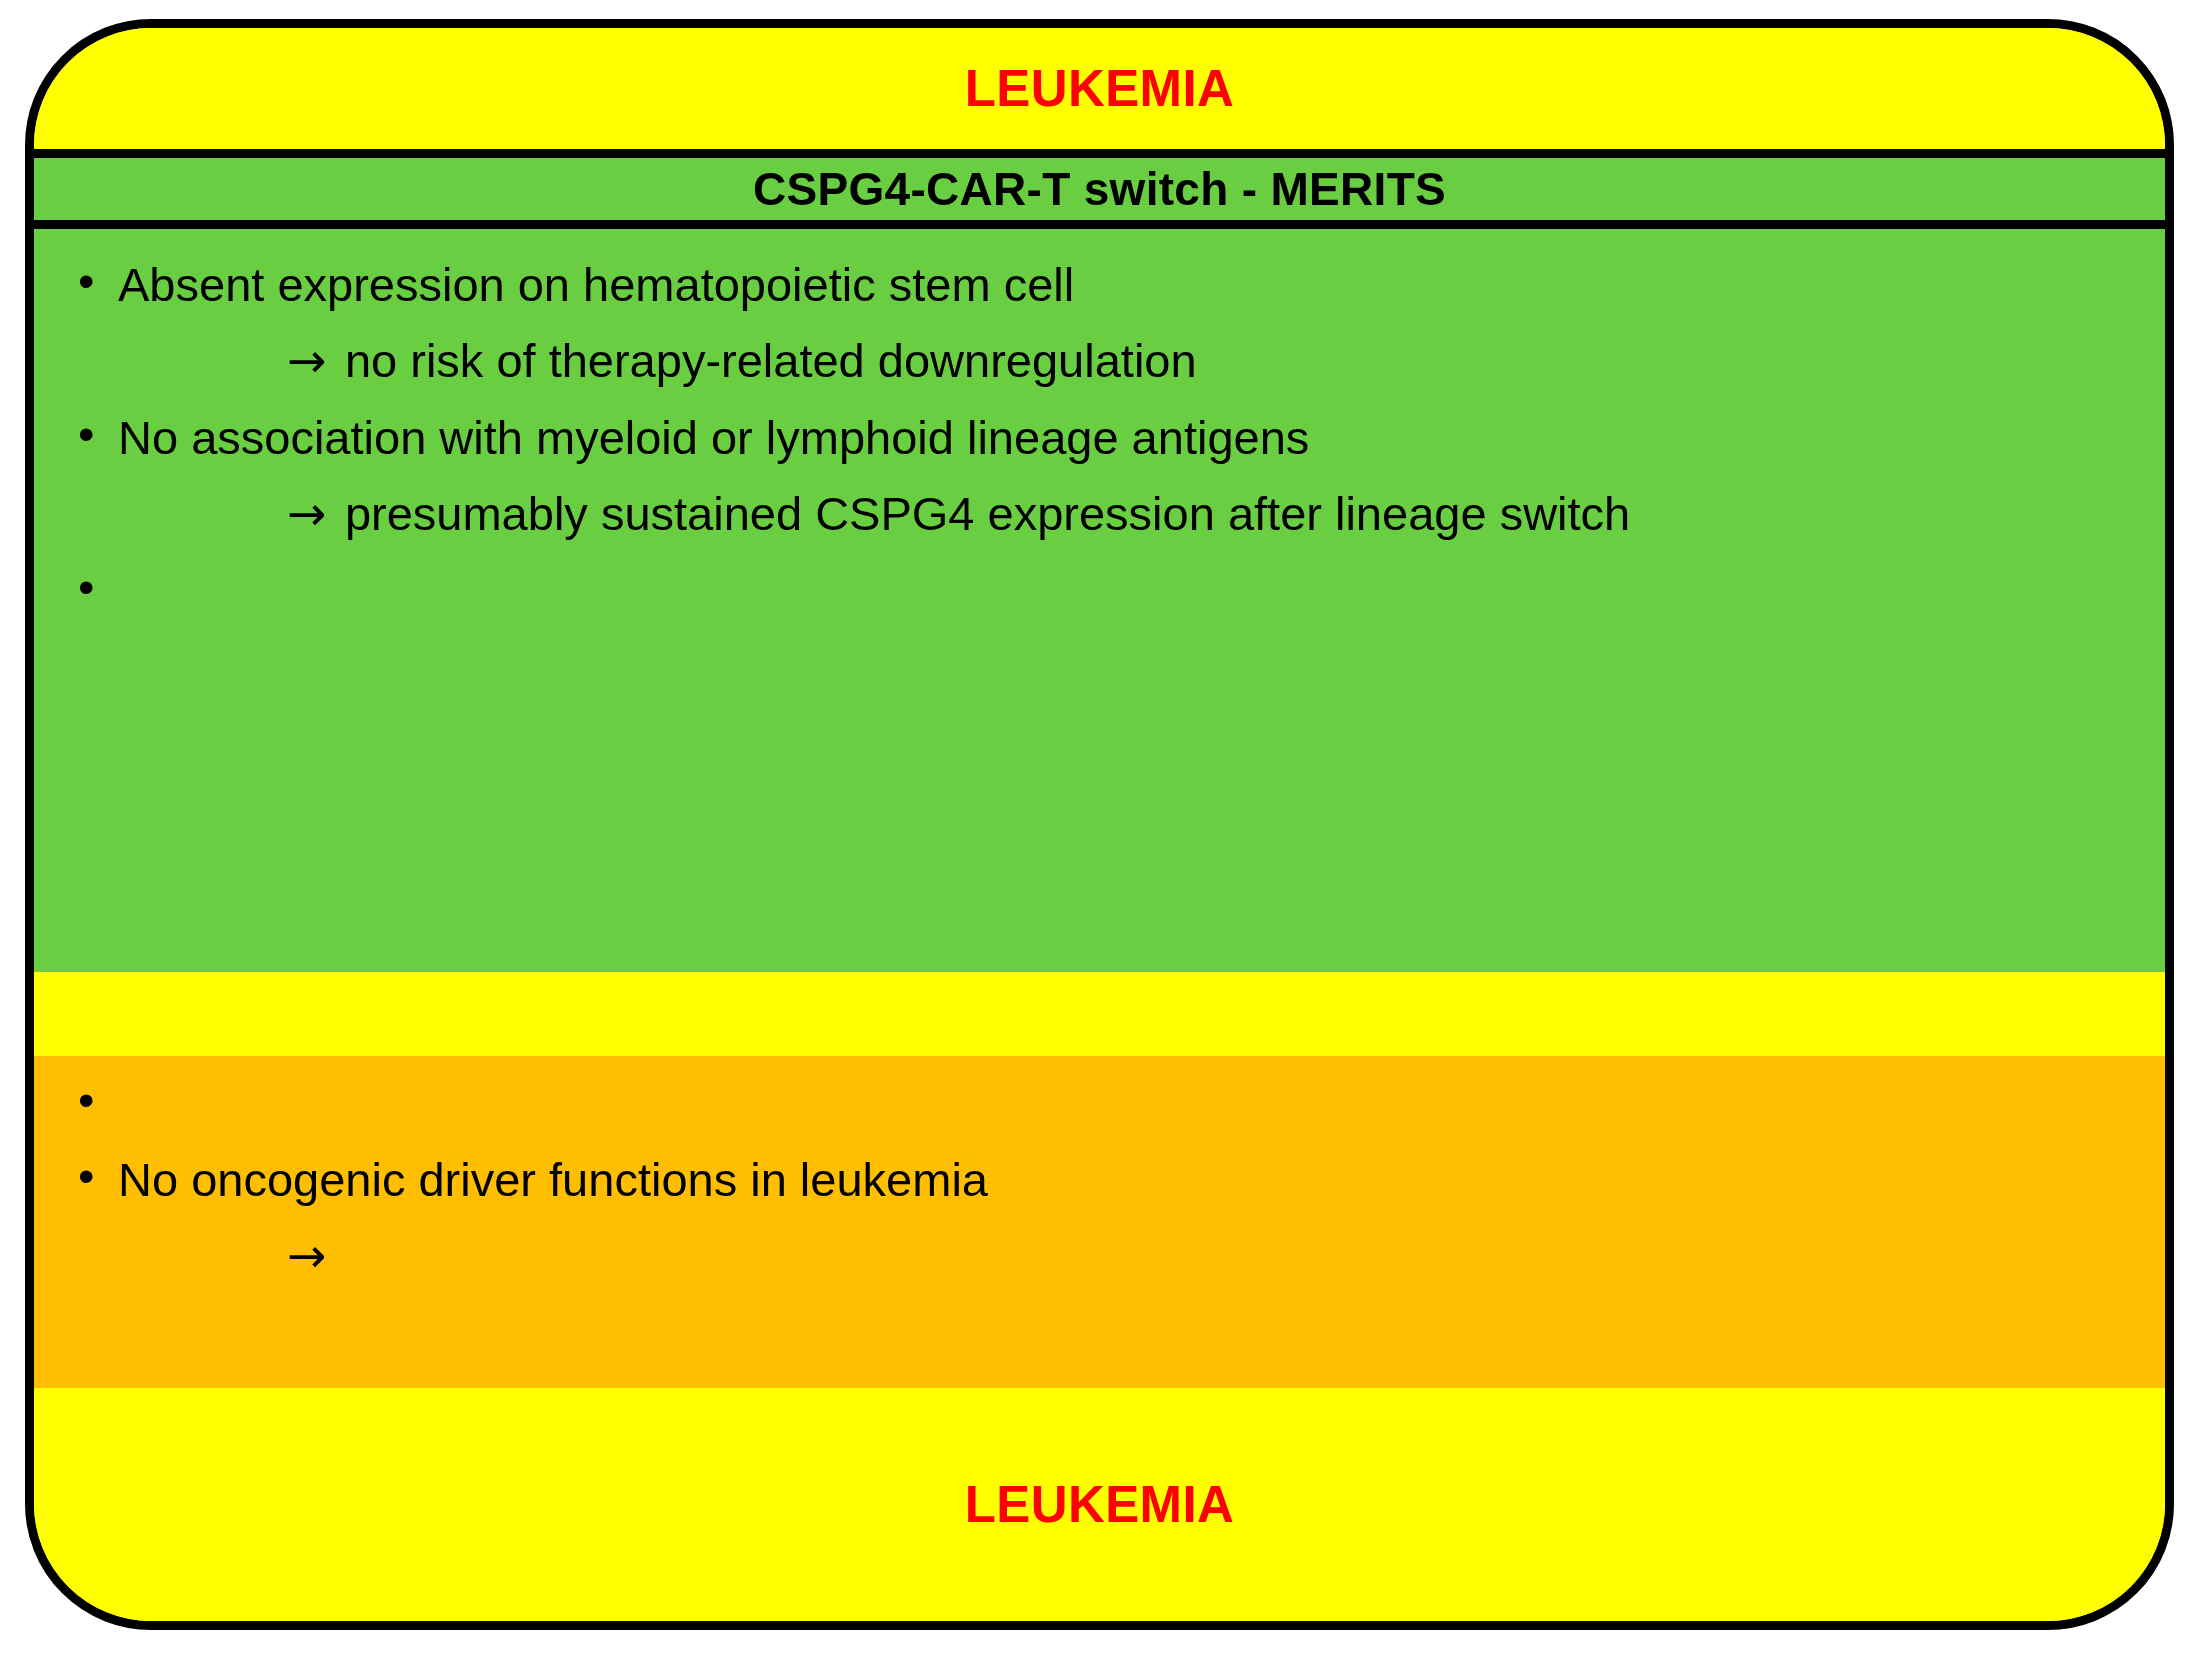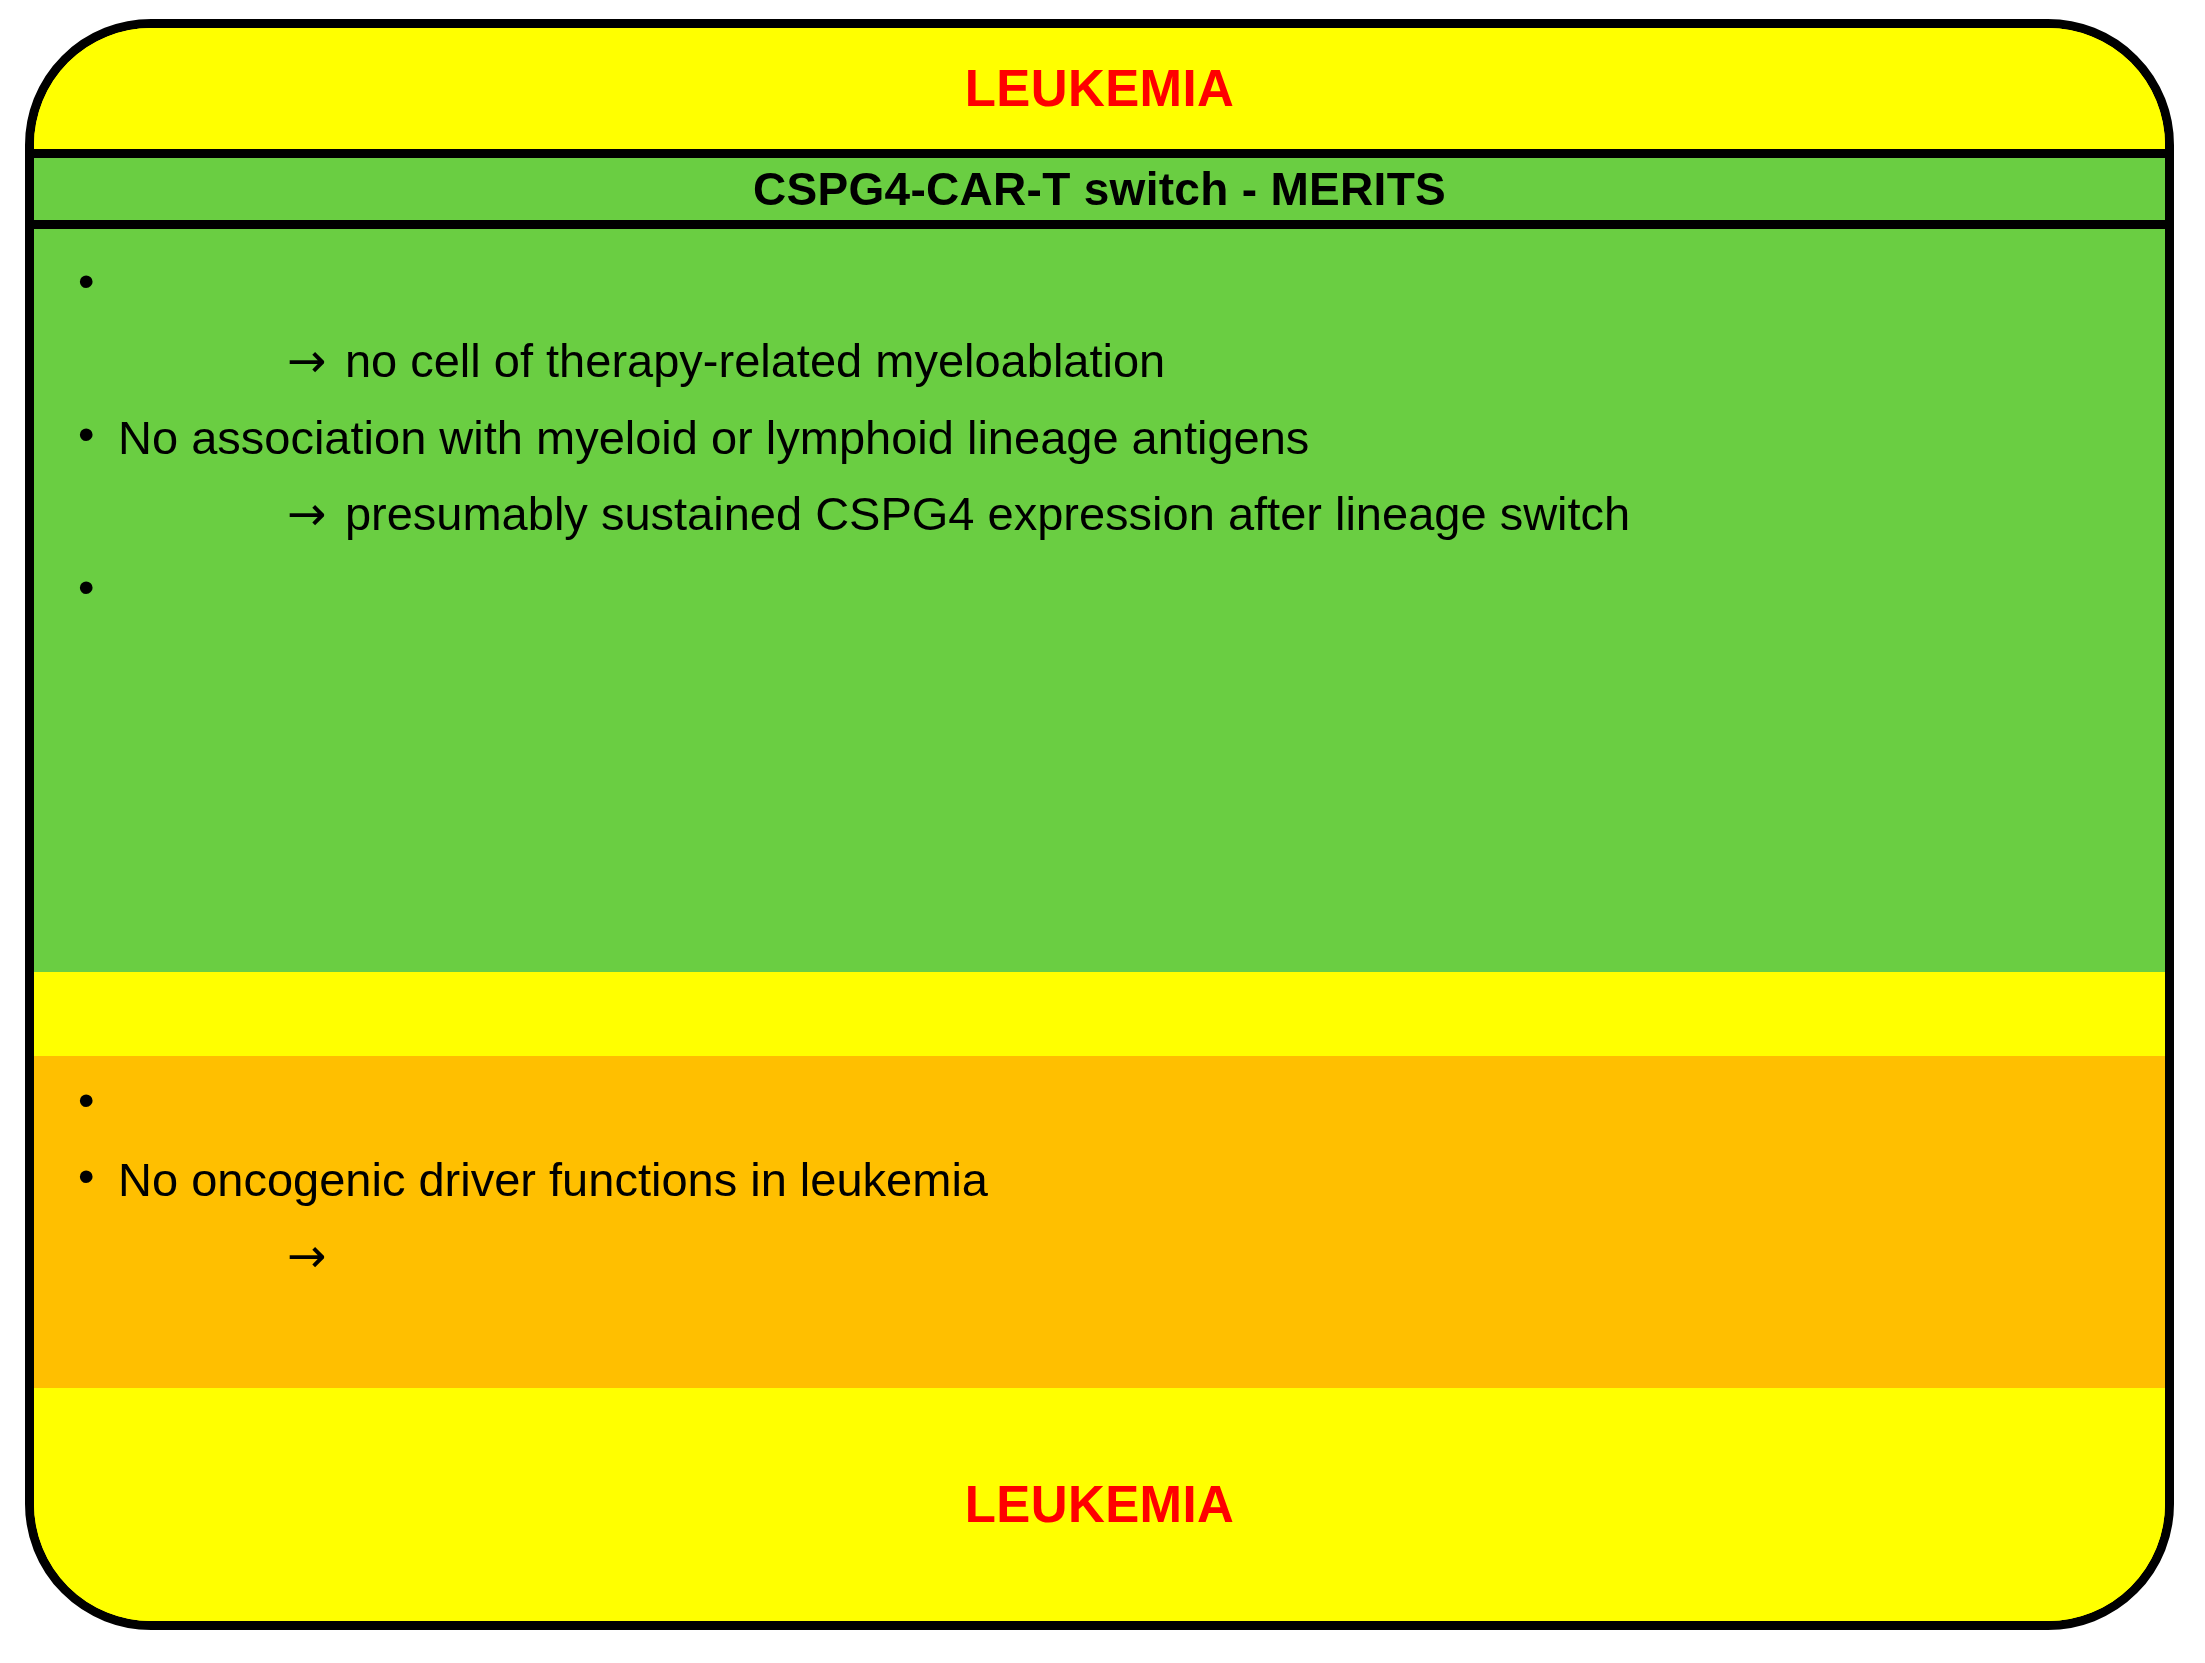--- a/index.html
+++ b/index.html
@@ -175,24 +175,25 @@
       <span class="yellow-label">LEUKEMIA</span>
     </div>
 
     <div class="section-header header-merits">
       <span class="section-header-title">CSPG4-CAR-T switch - MERITS</span>
     </div>
 
     <div class="body-panel panel-merits">
       <div class="line line-bullet">
         <span class="bullet-dot">•</span>
+        <span class="line-text">Absent expression on hematopoietic stem cell</span>
       </div>
       <div class="line line-arrow">
         <span class="arrow-glyph">→</span>
-        <span class="line-text">no cell of therapy-related myeloablation</span>
+        <span class="line-text">no risk of therapy-related downregulation</span>
       </div>
       <div class="line line-bullet">
         <span class="bullet-dot">•</span>
         <span class="line-text">No association with myeloid or lymphoid lineage antigens</span>
       </div>
       <div class="line line-arrow">
         <span class="arrow-glyph">→</span>
         <span class="line-text">presumably sustained CSPG4 expression after lineage switch</span>
       </div>
       <div class="line line-bullet">

